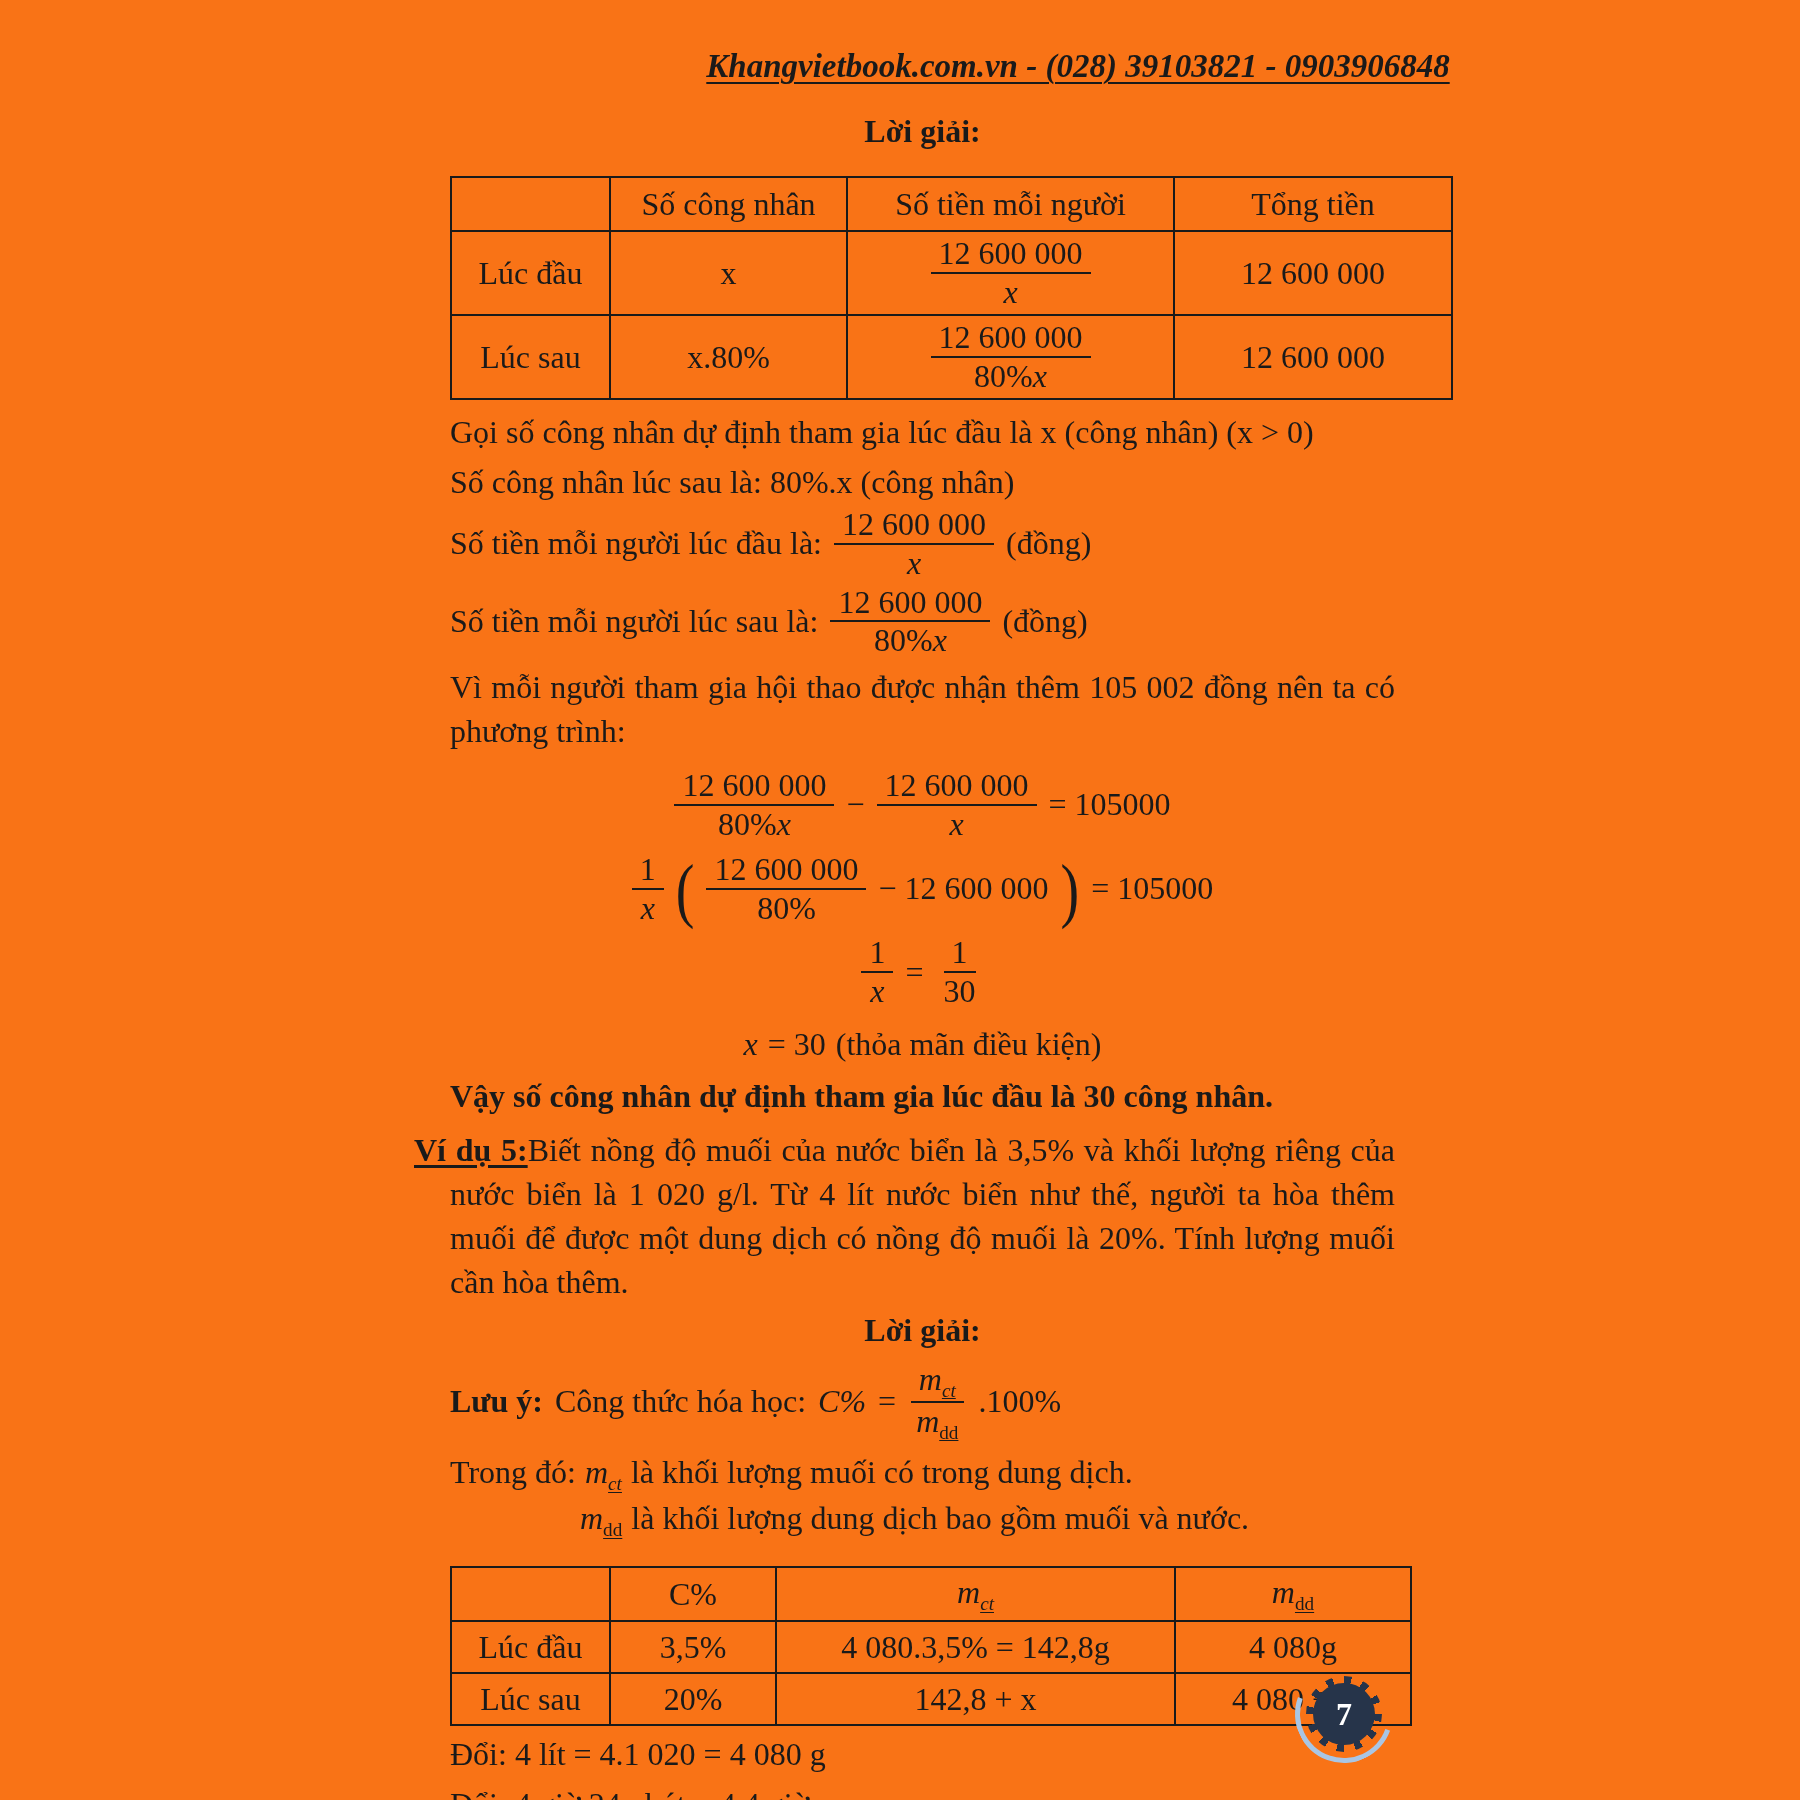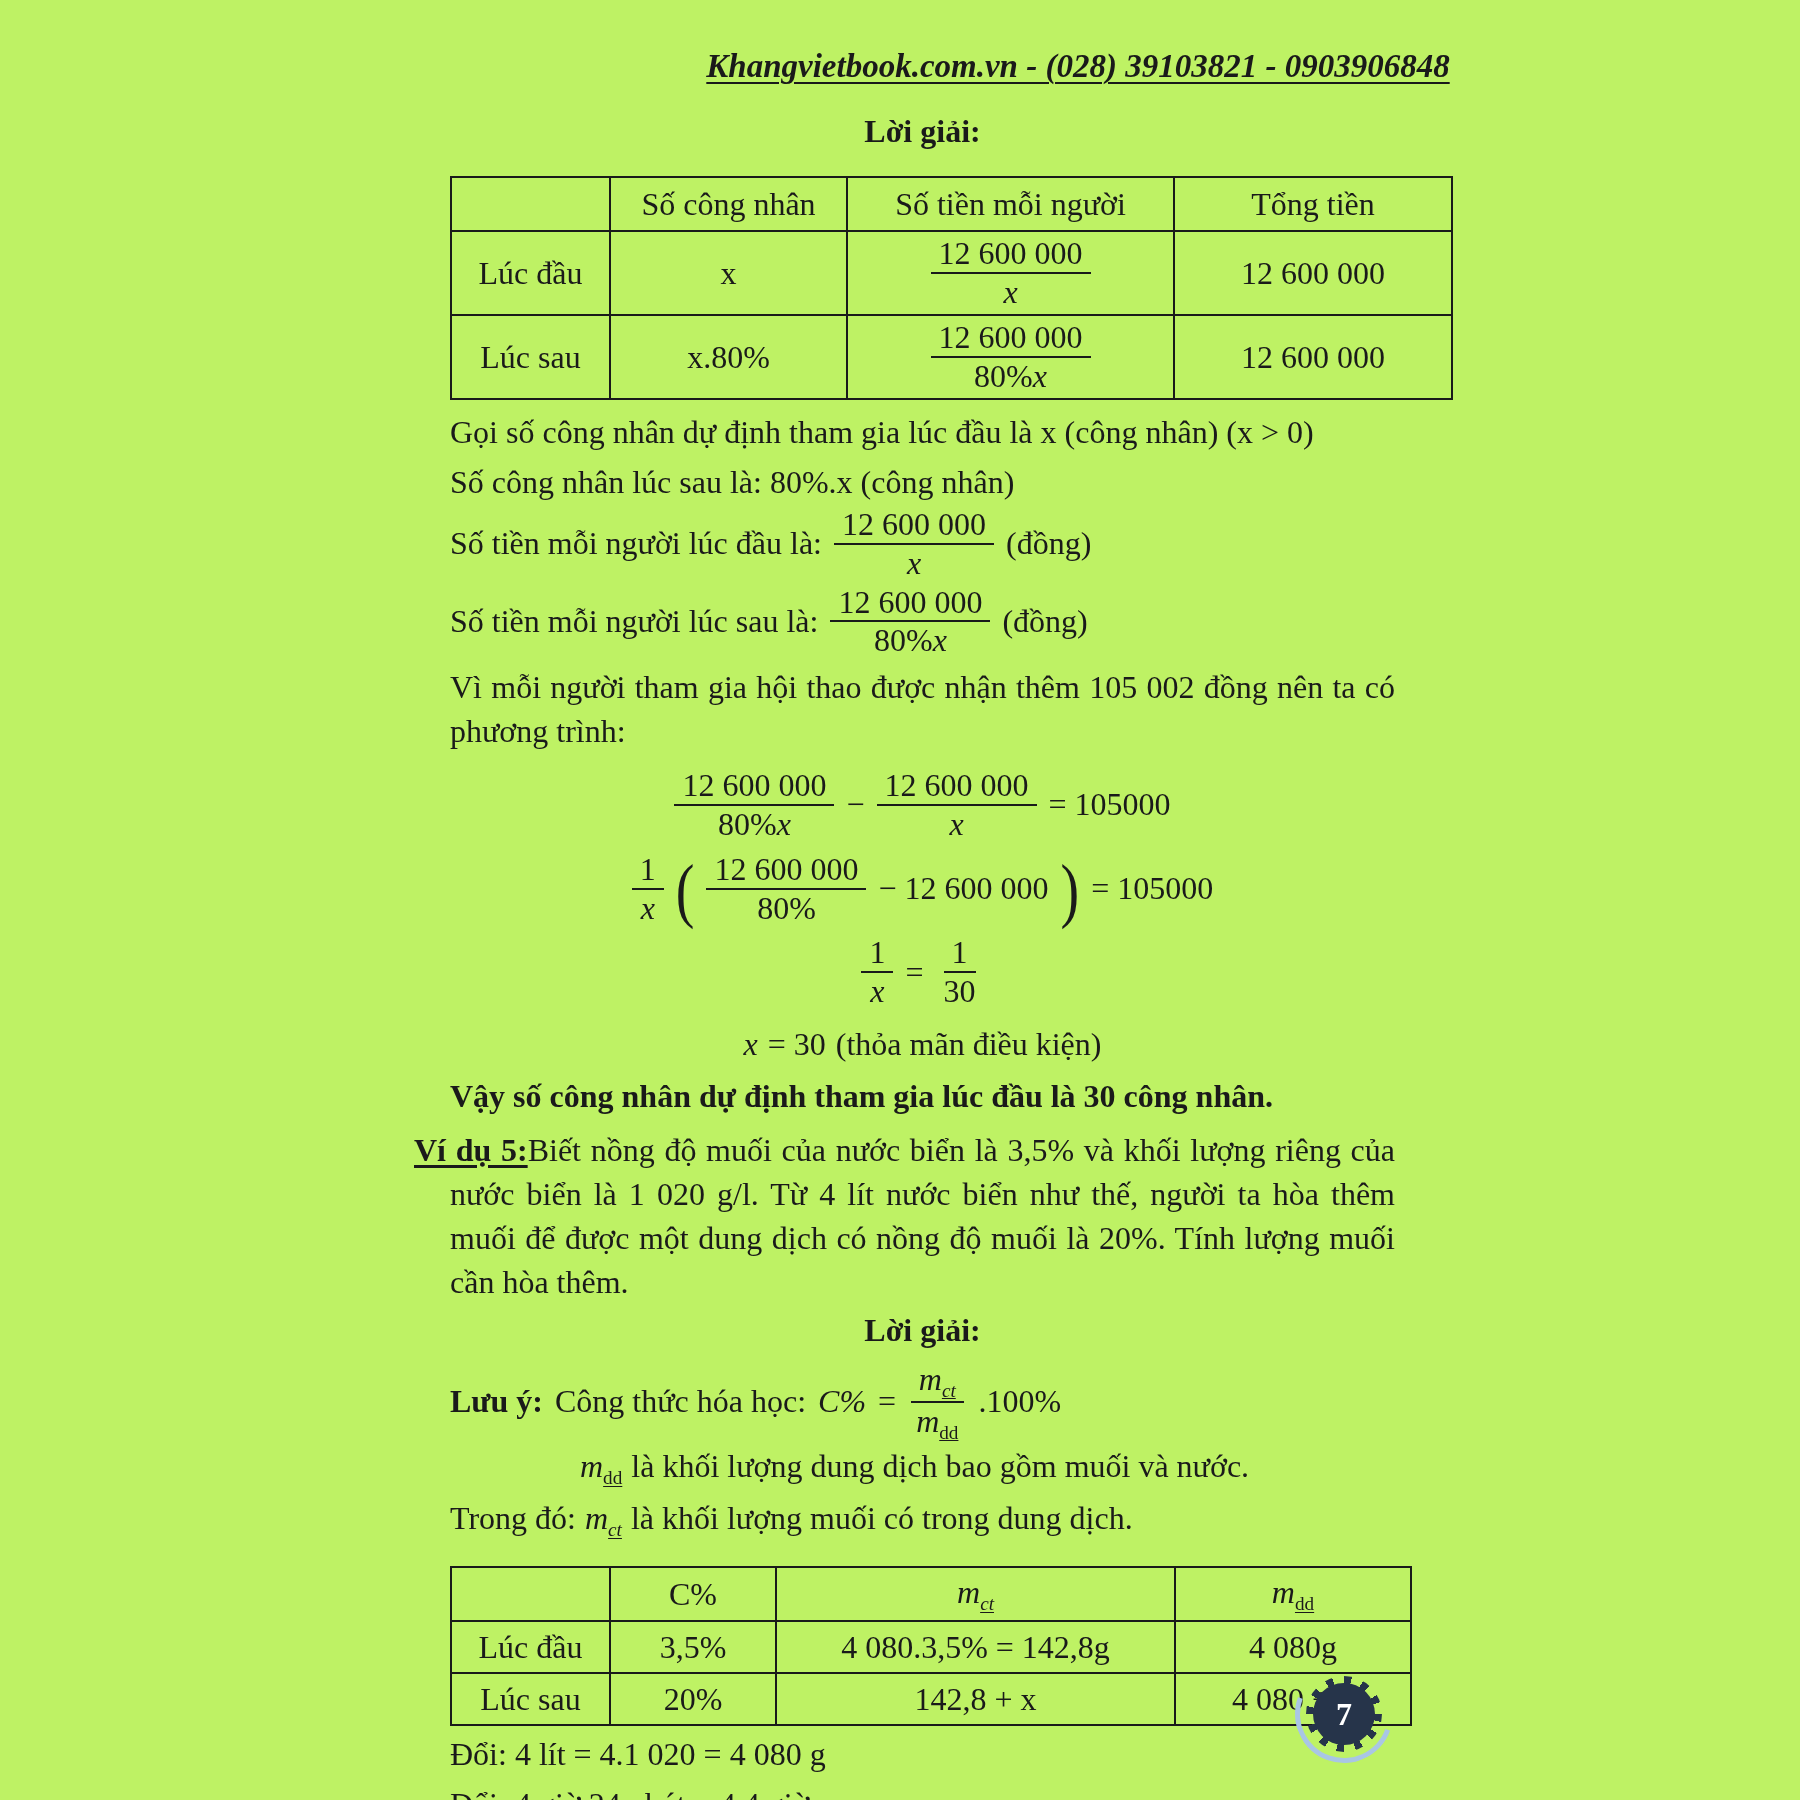--- a/index.html
+++ b/index.html
@@ -3,21 +3,21 @@
 <meta charset="utf-8">
 <style>
   html, body { margin: 0; padding: 0; }
   body {
     width: 1800px; height: 1800px;
     background: #ffffff;
     font-family: "Liberation Serif", serif;
     font-size: 32px;
     color: #1a1a1a;
   }
-  .page { position: relative; width: 1800px; height: 1800px; overflow: hidden; background: #bef264; }
+  .page { position: relative; width: 1800px; height: 1800px; overflow: hidden; background: #f97316; }
 
   .header {
     margin-top: 48px;
     text-align: center;
     padding-left: 356px;
     font-size: 33px;
     font-weight: bold;
     font-style: italic;
   }
   .header-text { text-decoration: underline; text-underline-offset: 5px; text-decoration-thickness: 2px; }
@@ -217,23 +217,23 @@
       <span>Công thức hóa học:</span>
       <span class="it">C%</span>
       <span>=</span>
       <span class="frac">
         <span class="fn"><i>m</i><sub class="it">ct</sub></span>
         <span class="fd"><i>m</i><sub>dd</sub></span>
       </span>
       <span>.100%</span>
     </div>
 
+    <p class="line gap" style="margin-top:8px;"><span>Trong đó:</span><span><i>m</i><sub class="it">ct</sub></span><span>là khối lượng muối có trong dung dịch.</span></p>
+
     <p class="line gap indent"><span><i>m</i><sub>dd</sub></span><span>là khối lượng dung dịch bao gồm muối và nước.</span></p>
-
-    <p class="line gap" style="margin-top:8px;"><span>Trong đó:</span><span><i>m</i><sub class="it">ct</sub></span><span>là khối lượng muối có trong dung dịch.</span></p>
 
     <table class="t t2">
       <tbody>
           <tr>
         <td></td>
         <td>C%</td>
         <td><i>m</i><sub class="it">ct</sub></td>
         <td><i>m</i><sub>dd</sub></td>
       </tr>
       <tr>

